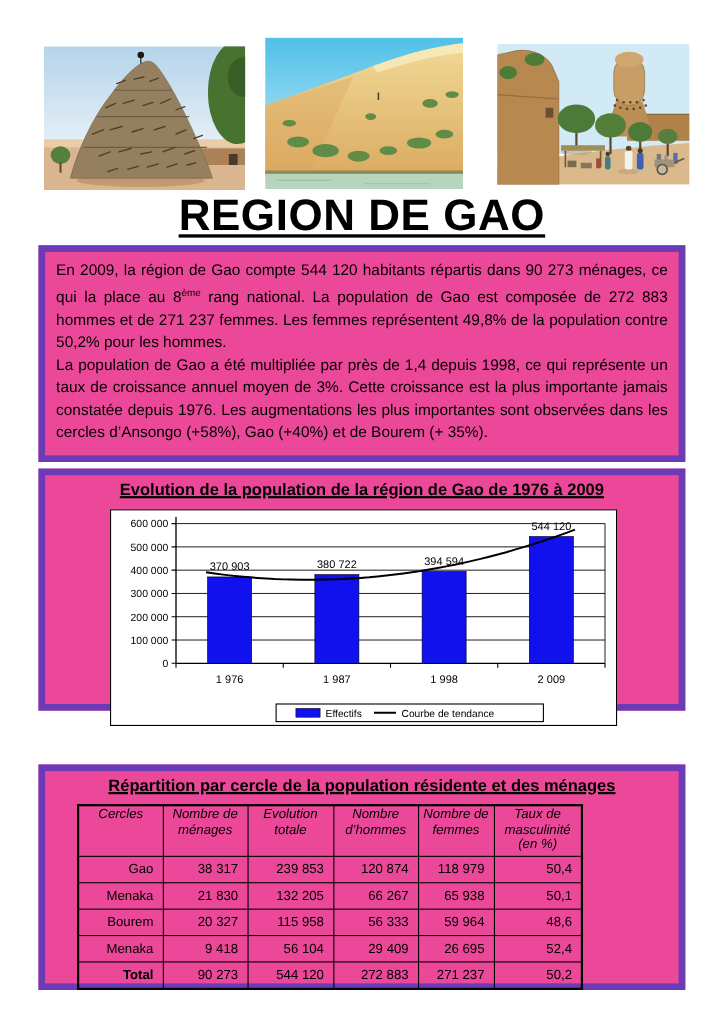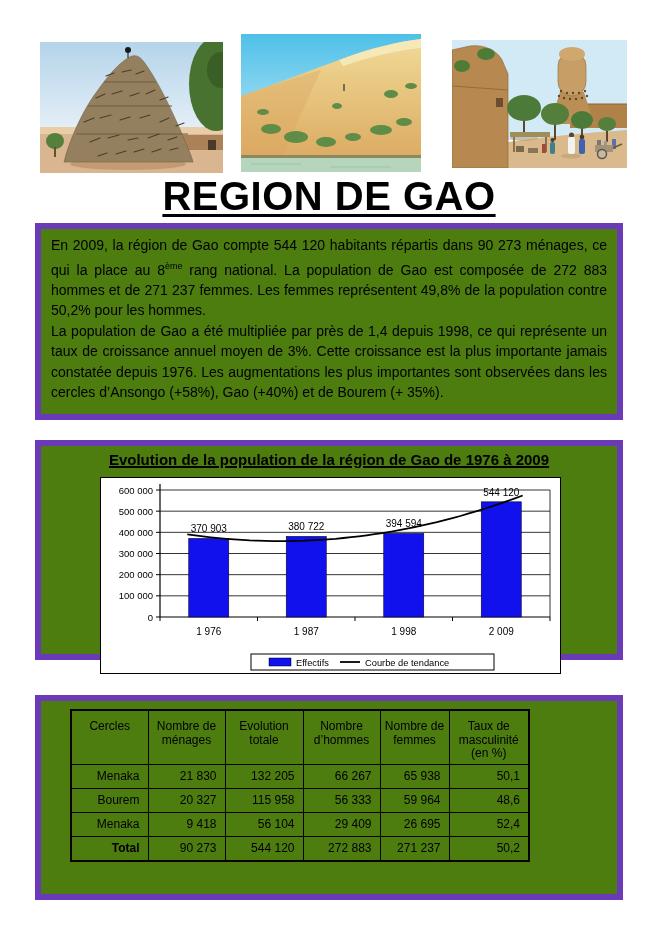--- a/index.html
+++ b/index.html
@@ -3,38 +3,38 @@
 <meta charset="utf-8">
 <style>
   html,body{margin:0;padding:0;background:#fff;}
   .page{position:relative;width:658px;height:932px;background:#fff;overflow:hidden;
         font-family:"Liberation Sans",sans-serif;color:#000;}
   .photo{position:absolute;overflow:hidden;}
   .photo svg{display:block;}
   .page-title{position:absolute;top:174px;left:0;width:100%;margin:0;text-align:center;
         font-size:40px;font-weight:700;letter-spacing:0.5px;
         text-decoration:underline;text-decoration-thickness:3px;text-underline-offset:4px;}
-  .pbox{position:absolute;left:35px;width:588px;background:#4d7c0f;
+  .pbox{position:absolute;left:35px;width:588px;background:#ec4899;
         border:6px solid #6a3ab7;box-sizing:border-box;}
   .text-box{top:223px;height:197px;padding:6px 10px;font-size:14px;line-height:20.5px;
         text-align:justify;}
   .text-box p{margin:0;}
   .text-box sup{font-size:9px;}
-  .chart-box{top:440px;height:220px;}
+  .chart-box{top:426px;height:220px;}
   .sec-title{text-align:center;font-weight:700;font-size:15px;margin-top:5px;
         text-decoration:underline;text-decoration-thickness:2px;}
   .chart-frame{position:absolute;left:59px;top:31px;width:461px;height:197px;
         border:1px solid #000;box-sizing:border-box;background:#fff;}
   .chart-frame svg{display:block;}
   svg text{font-family:"Liberation Sans",sans-serif;fill:#000;}
   .table-box{top:695px;height:205px;}
   table.pop{border-collapse:collapse;margin:8px 0 0 29px;border:2px solid #000;table-layout:fixed;}
   .pop th,.pop td{border:1.6px solid #000;font-size:12px;overflow:hidden;}
-  .pop th{font-weight:400;text-align:center;vertical-align:top;
-        white-space:pre-line;line-height:13.5px;padding:9px 2px 3px;height:44px;box-sizing:border-box;}
+  .pop th{font-style:italic;font-weight:400;text-align:center;vertical-align:top;
+        white-space:pre-line;line-height:13.5px;padding:1px 2px 3px;height:44px;box-sizing:border-box;}
   .pop td{text-align:right;padding:3px 8px 3px 2px;height:17px;}
   .pop th:nth-child(1){width:77px}.pop th:nth-child(2){width:77px}.pop th:nth-child(3){width:78px}
   .pop th:nth-child(4){width:77px}.pop th:nth-child(5){width:69px}.pop th:nth-child(6){width:80px}
   .pop tr.total td:first-child{font-weight:700;}
 </style>
 </head>
 <body>
 
 <div class="page">
 
@@ -210,39 +210,48 @@
             <rect x="168" y="180" width="22" height="8" fill="#1111ee" stroke="#000" stroke-width="0.5"></rect>
             <text x="195" y="188" font-size="9.3">Effectifs</text>
             <line x1="239" y1="184" x2="259" y2="184" stroke="#000" stroke-width="1.8"></line>
             <text x="264" y="188" font-size="9.3">Courbe de tendance</text>
           </g>
         </svg>
     </div>
   </div>
 
   <div class="pbox table-box">
+    <div class="sec-title">Répartition par cercle de la population résidente et des ménages</div>
     <table class="pop">
       <thead id="t-head">
           <tr>
             <th>Cercles</th>
             <th>Nombre de
 ménages</th>
             <th>Evolution
 totale</th>
             <th>Nombre
 d’hommes</th>
             <th>Nombre de
 femmes</th>
             <th>Taux de
 masculinité
 (en %)</th>
           </tr>
         </thead>
       <tbody id="t-body">
           <tr>
+            <td>Gao</td>
+            <td>38 317</td>
+            <td>239 853</td>
+            <td>120 874</td>
+            <td>118 979</td>
+            <td>50,4</td>
+          </tr>
+          <tr>
             <td>Menaka</td>
             <td>21 830</td>
             <td>132 205</td>
             <td>66 267</td>
             <td>65 938</td>
             <td>50,1</td>
           </tr>
           <tr>
             <td>Bourem</td>
             <td>20 327</td>

